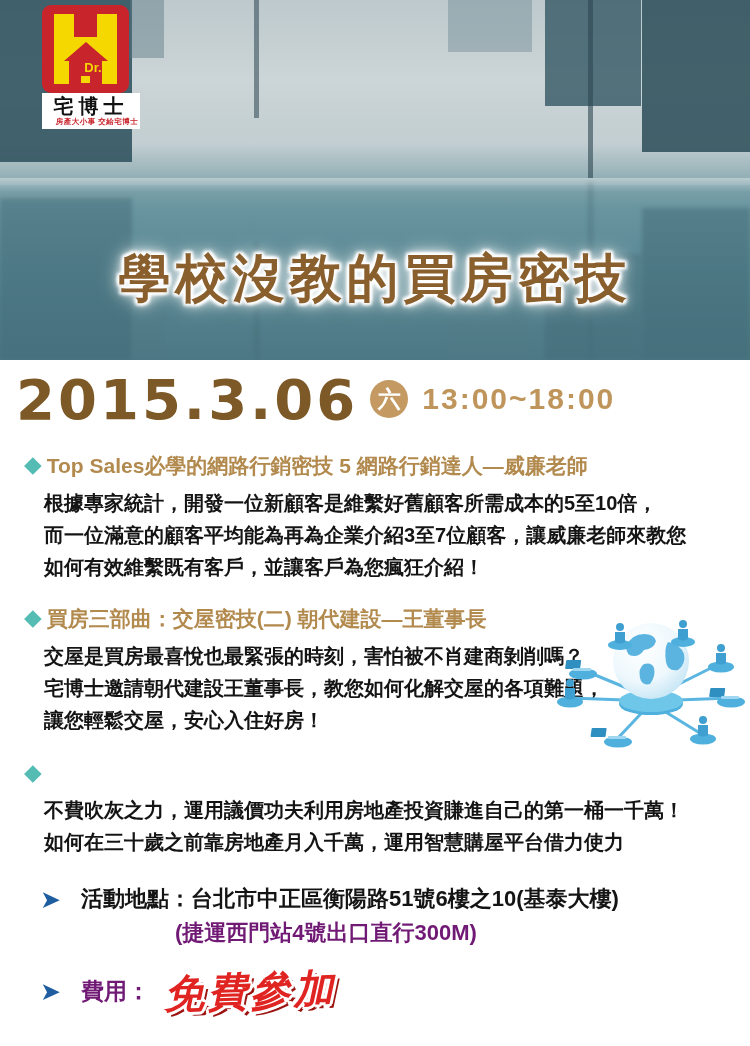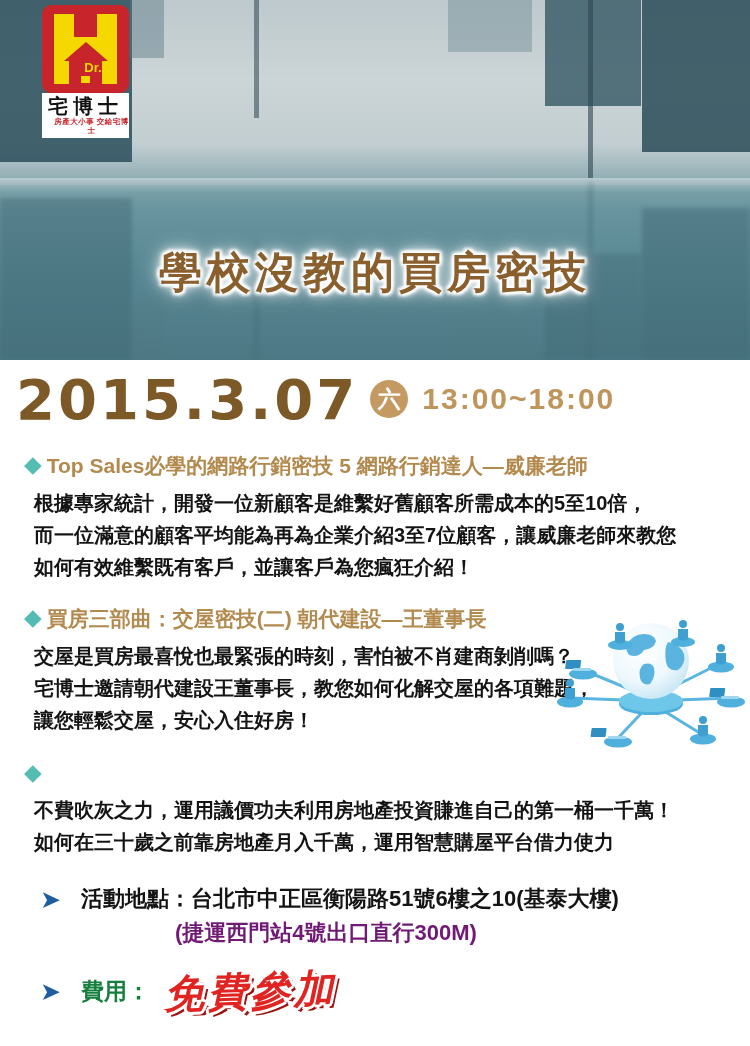--- a/index.html
+++ b/index.html
@@ -24,61 +24,61 @@
   .waterline{position:absolute;top:178px;left:0;width:750px;height:14px;
              background:linear-gradient(180deg,rgba(255,255,255,.35),rgba(255,255,255,0));}
   .reflection{position:absolute;top:185px;left:0;width:750px;height:175px;
               transform:scaleY(-1);opacity:.45;filter:blur(2px);}
   .tint{position:absolute;top:185px;left:0;width:750px;height:175px;
         background:linear-gradient(180deg,rgba(95,143,154,.25),rgba(70,115,128,.55));}
 
   
   .logo{position:absolute;left:13px;top:5px;width:87px;margin-left:29px;}
   .logo-box{display:block;}
-  .logo-label{width:87px;background:#fff;text-align:center;padding:2px 0 3px 0;}
+  .logo-label{width:98px;background:#fff;text-align:center;padding:2px 0 3px 0;}
   .logo-brand{font-size:20px;font-weight:bold;color:#111;letter-spacing:5px;line-height:22px;}
   .logo-tagline{font-size:7.5px;color:#c8242b;font-weight:bold;letter-spacing:.5px;line-height:9px;padding-left:12px;}
 
   
   .glow{text-shadow:0 0 5px #fff,0 0 9px #fff,0 0 14px #fff,
         2px 2px 3px #fff,-2px -2px 3px #fff,2px -2px 3px #fff,-2px 2px 3px #fff,
         0 0 22px rgba(255,255,255,.95);}
   .hero-title{position:absolute;top:127px;left:0;width:100%;text-align:center;
               font-size:72px;font-weight:bold;color:#8a6434;letter-spacing:5px;white-space:nowrap;}
   .hero-subtitle{position:absolute;top:244px;left:0;width:100%;text-align:center;
-              font-size:43px;font-weight:bold;color:#8a5f2e;letter-spacing:5px;white-space:nowrap;}
+              font-size:52px;font-weight:bold;color:#8a5f2e;letter-spacing:5px;white-space:nowrap;}
 
   
   .content{position:relative;width:750px;}
   .date-row{display:flex;align-items:center;padding:8px 0 0 16px;height:62px;}
   .date-text{font-size:56px;font-weight:bold;color:#7c5926;letter-spacing:3px;
              font-family:"DejaVu Sans","Liberation Sans",sans-serif;}
   .weekday-badge{width:38px;height:38px;border-radius:50%;background:#c49a62;color:#fff;
              display:flex;align-items:center;justify-content:center;font-size:23px;
              font-weight:bold;margin-left:12px;flex:0 0 auto;}
   .time-text{font-size:30px;font-weight:bold;color:#bf955c;margin-left:14px;letter-spacing:2px;}
 
   .section{margin-top:22px;}
   .sec-head{padding-left:24px;display:flex;align-items:baseline;white-space:nowrap;}
   .diamond{color:#54bcb3;font-size:23px;margin-right:5px;flex:0 0 auto;position:relative;top:-1px;}
   .sec-title{font-size:21px;font-weight:bold;color:#b28a4e;letter-spacing:0px;}
-  .sec-body{margin:7px 0 0 34px;font-size:20px;font-weight:bold;color:#141414;line-height:32px;}
+  .sec-body{margin:7px 0 0 44px;font-size:20px;font-weight:bold;color:#141414;line-height:32px;}
 
   .sec2-body{width:560px;}
   .sec3{margin-top:24px;}
 
   .globe{position:absolute;left:556px;top:238px;width:194px;height:192px;}
 
   .info{margin-top:26px;padding-left:40px;}
   .info-row{display:flex;align-items:center;}
   .arrow{color:#1e5d9f;font-size:25px;margin-right:20px;flex:0 0 auto;line-height:1;}
   .loc-line{font-size:22px;font-weight:bold;color:#141414;}
   .note-line{font-size:22px;font-weight:bold;color:#701a75;margin:4px 0 0 135px;}
   .fee-row{margin-top:16px;}
-  .label{font-size:23px;font-weight:bold;color:#15803d;font-family:Liberation Mono, monospace;}
+  .label{font-size:23px;font-weight:bold;color:#701a75;font-family:Liberation Mono, monospace;}
   .fee-value{font-size:40px;font-weight:bold;font-style:italic;color:#e02421;margin-left:14px;
              letter-spacing:3px;transform:rotate(-2deg);
              text-shadow:-2px -2px 0 #fff,2px -2px 0 #fff,-2px 2px 0 #fff,2px 2px 0 #fff,
                          -3px 0 0 #fff,3px 0 0 #fff,0 -3px 0 #fff,0 3px 0 #fff,
                          4px 4px 0 #9b1410;}
 </style>
 </head>
 <body>
 
 <div class="poster">
@@ -119,21 +119,21 @@
         <div class="logo-tagline">房產大小事 交給宅博士</div>
       </div>
     </div>
 
     <div class="hero-subtitle glow">學校沒教的買房密技</div>
   </div>
 
   <div class="content">
 
     <div class="date-row">
-      <span class="date-text">2015.3.07</span>
+      <span class="date-text">2015.3.06</span>
       <span class="weekday-badge">六</span>
       <span class="time-text">13:00~18:00</span>
     </div>
 
     <div class="section">
       <div class="sec-head">
         <span class="diamond">◆</span>
         <span class="sec-title">Top Sales必學的網路行銷密技 5  網路行銷達人—威廉老師</span>
       </div>
       <div class="sec-body">

